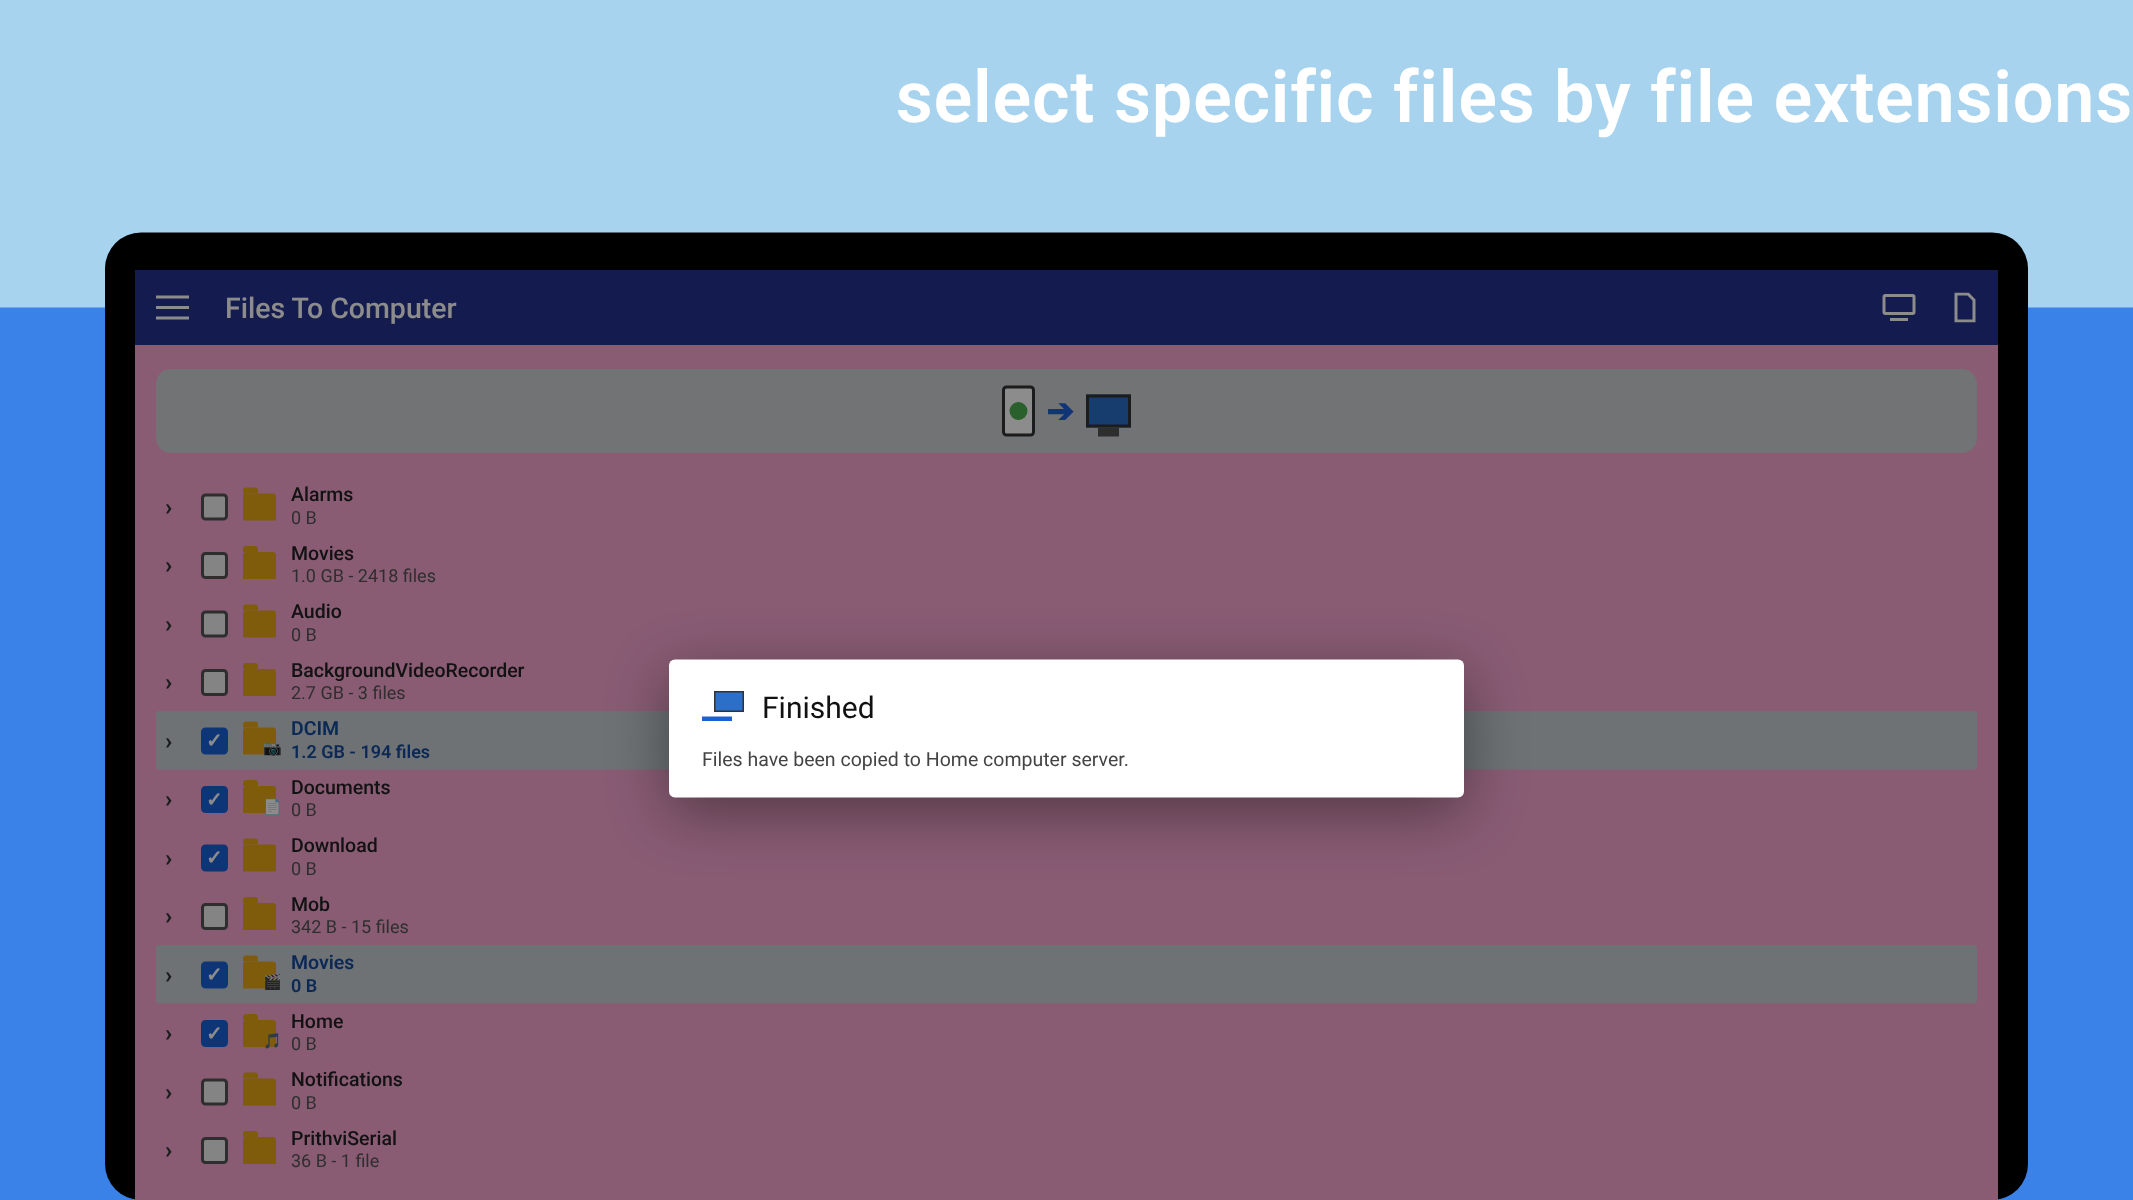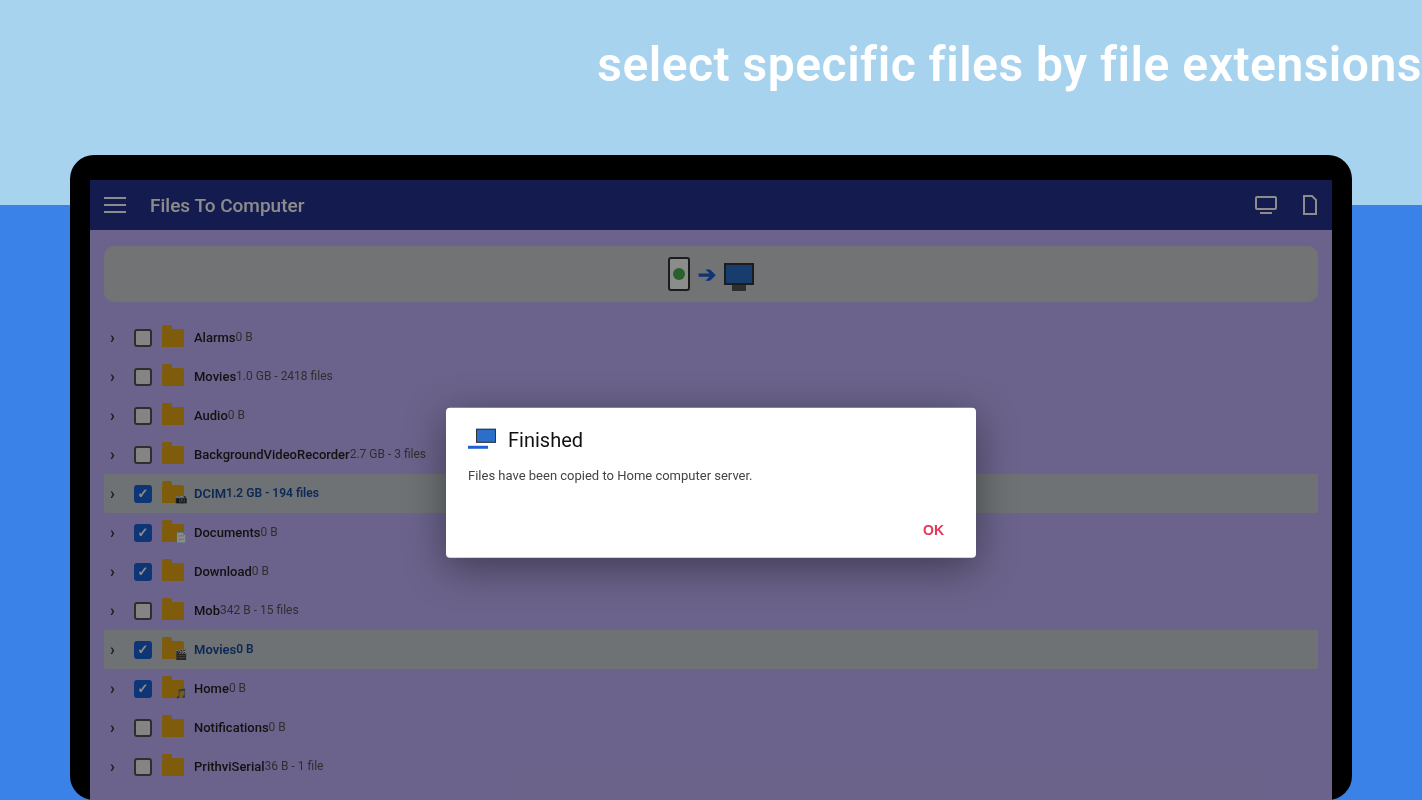--- a/index.html
+++ b/index.html
@@ -37,21 +37,21 @@
     width: 1282px;
     height: 645px;
     background: #000;
     border-radius: 24px;
     padding: 25px 20px 0 20px;
     z-index: 2;
   }
   .screen {
     width: 100%;
     height: 100%;
-    background: #c4b5fd;
+    background: #f9a8d4;
     position: relative;
     overflow: hidden;
   }
   .app-bar {
     height: 50px;
     background: #25328f;
     display: flex;
     align-items: center;
     padding: 0 14px;
     color: #ffffff;
@@ -150,21 +150,21 @@
     background: #e6a817;
     border-radius: 2px 2px 0 0;
   }
   .folder-ic .overlay {
     position: absolute;
     bottom: -2px; right: -4px;
     width: 12px; height: 12px;
     font-size: 10px;
     display: flex; align-items: center; justify-content: center;
   }
-  .folder-text { display: flex; flex-direction: row; }
+  .folder-text { display: flex; flex-direction: column; }
   .folder-name { font-size: 13px; color: #222; font-weight: 500; }
   .folder-sub { font-size: 12px; color: #555; }
   .folder-row.selected .folder-name,
   .folder-row.selected .folder-sub { color: #174a9c; font-weight: 600; }
 
   .dim-overlay {
     position: absolute;
     inset: 0;
     background: rgba(0,0,0,0.45);
     z-index: 3;
@@ -370,19 +370,16 @@
       <div class="dialog-head">
         <div class="copy-ic">
           <div class="monitor"></div>
           <div class="arrowline"></div>
         </div>
         <div class="dialog-title">Finished</div>
       </div>
       <div class="dialog-body">
         <div>Files have been copied to Home computer server.</div>
       </div>
-      <div class="dialog-actions">
-        <button class="dialog-ok">OK</button>
-      </div>
     </div>
 
   </div>
 </div>
 
 </body></html>

